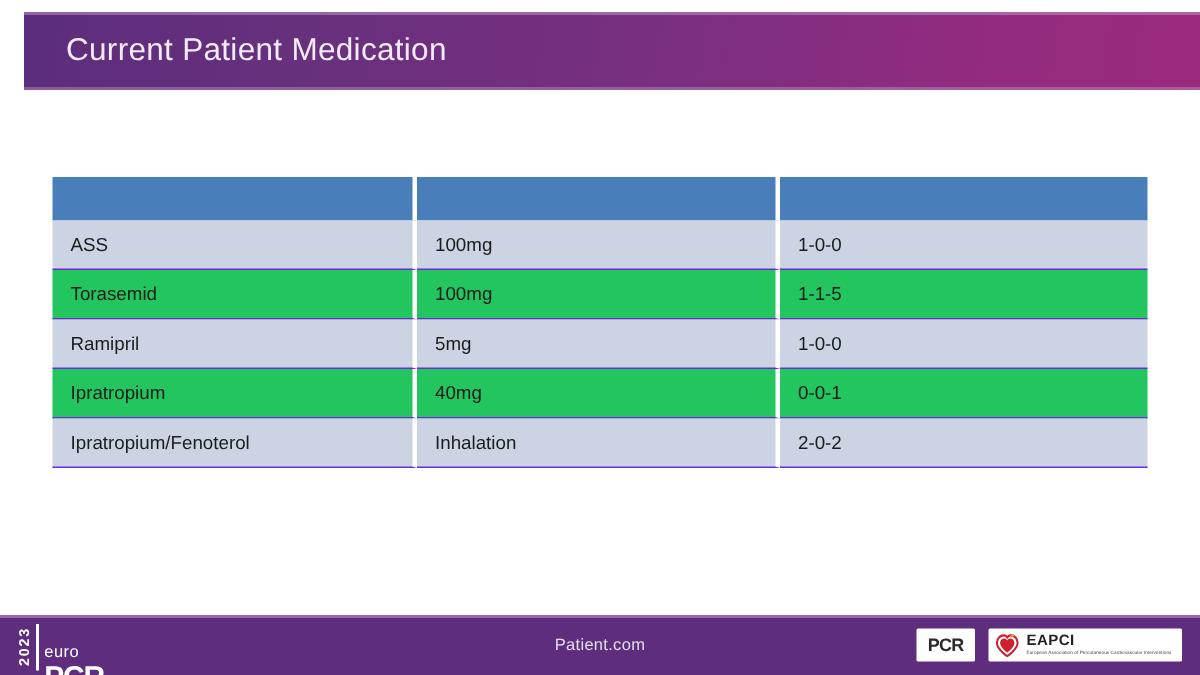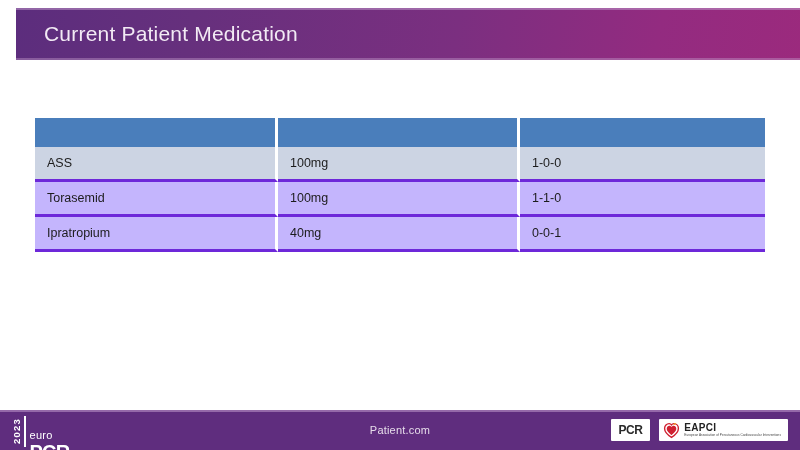--- a/index.html
+++ b/index.html
@@ -85,30 +85,30 @@
     padding: 0;
   }
   .med-table thead th:last-child { border-right: none; }
 
   .med-table tbody td {
     height: 32px;
     font-size: 12.5px;
     color: #1c1c1c;
     padding: 0 0 0 12px;
     border-right: 3px solid #ffffff;
-    border-bottom: 3px solid #6d28d9;
+    border-bottom: 1px solid #6d28d9;
     vertical-align: middle;
     white-space: nowrap;
     overflow: hidden;
     text-overflow: ellipsis;
   }
   .med-table tbody td:last-child { border-right: none; }
 
   .med-table tbody tr.band-dark td  { background: #ccd4e3; }
-  .med-table tbody tr.band-light td { background: #c4b5fd; }
+  .med-table tbody tr.band-light td { background: #22c55e; }
 
   
   .footer-band {
     position: absolute;
     left: 0;
     top: 410px;
     width: 800px;
     height: 40px;
     background: #5f2d7e;
   }
@@ -265,26 +265,36 @@
       </thead>
       <tbody>
         <tr class="band-dark">
           <td>ASS</td>
           <td>100mg</td>
           <td>1-0-0</td>
         </tr>
         <tr class="band-light">
           <td>Torasemid</td>
           <td>100mg</td>
-          <td>1-1-0</td>
+          <td>1-1-5</td>
+        </tr>
+        <tr class="band-dark">
+          <td>Ramipril</td>
+          <td>5mg</td>
+          <td>1-0-0</td>
         </tr>
         <tr class="band-light">
           <td>Ipratropium</td>
           <td>40mg</td>
           <td>0-0-1</td>
+        </tr>
+        <tr class="band-dark">
+          <td>Ipratropium/Fenoterol</td>
+          <td>Inhalation</td>
+          <td>2-0-2</td>
         </tr>
       </tbody>
     </table>
   </div>
 
   <div class="footer-band">
 
     <div class="europcr-logo">
       <div class="logo-year">2023</div>
       <div class="logo-bar"></div>

